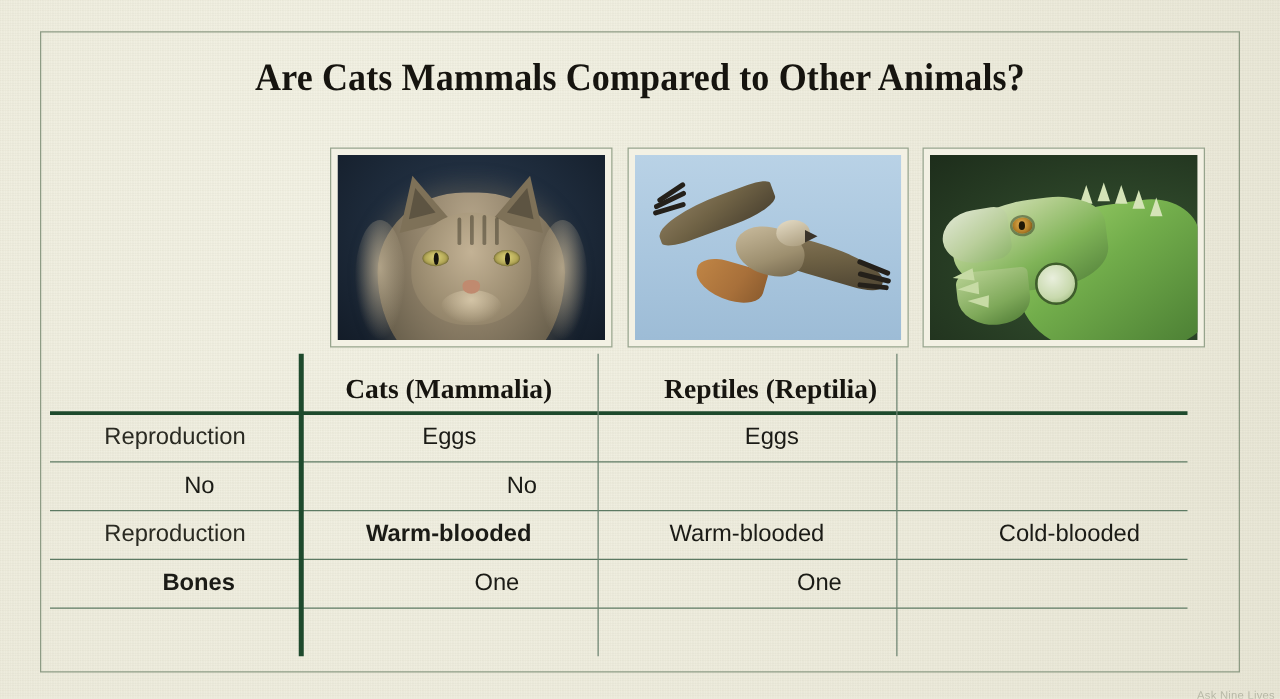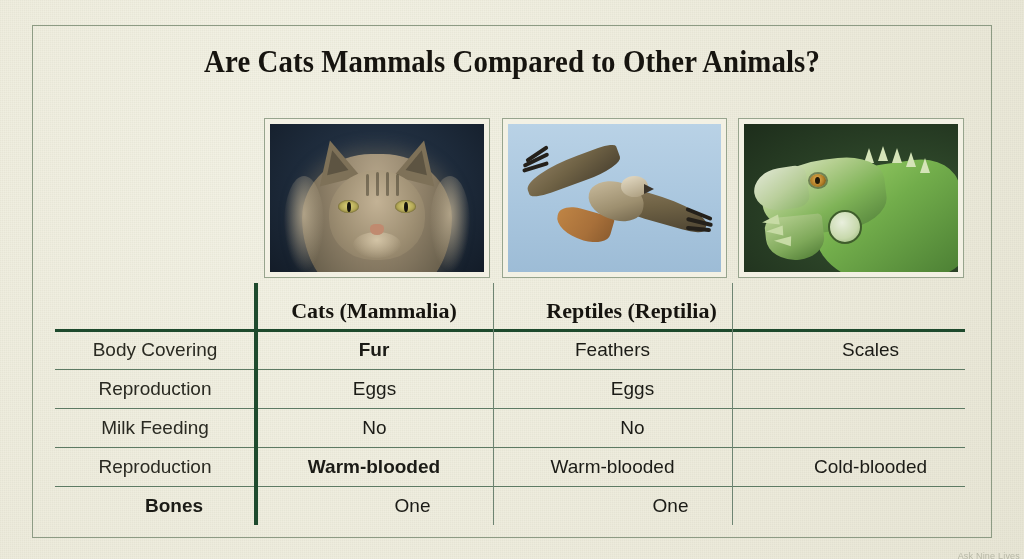--- a/index.html
+++ b/index.html
@@ -259,21 +259,21 @@
     position: absolute;
     width: 0; height: 0;
     border-left: 5px solid transparent;
     border-right: 5px solid transparent;
     border-bottom: 15px solid #d5e4b8;
   }
 
   
   #table {
     position: absolute;
-    left: 55px;
+    left: 40px;
     top: 283px;
     width: 910px;
   }
   .trow { display: flex; height: 39px; }
   .thead-row { height: 47px; }
   .cell {
     display: flex;
     align-items: center;
     justify-content: center;
     box-sizing: border-box;
@@ -395,32 +395,25 @@
 
 <div id="table">
 
   <div class="trow thead-row">
     <div class="cell c-label"></div>
     <div class="cell c-cats">Cats (Mammalia)</div>
     <div class="cell c-rept">Reptiles (Reptilia)</div>
   </div>
 
   <div class="trow">
-    <div class="cell c-label">Body Covering</div>
-    <div class="cell c-cats">Fur</div>
-    <div class="cell c-birds">Feathers</div>
-    <div class="cell c-rept">Scales</div>
-  </div>
-  <div class="trow">
     <div class="cell c-label">Reproduction</div>
     <div class="cell c-birds">Eggs</div>
     <div class="cell c-rept">Eggs</div>
   </div>
   <div class="trow">
-    <div class="cell c-label">Milk Feeding</div>
     <div class="cell c-birds">No</div>
     <div class="cell c-rept">No</div>
   </div>
   <div class="trow">
     <div class="cell c-label">Reproduction</div>
     <div class="cell c-cats">Warm-blooded</div>
     <div class="cell c-birds">Warm-blooded</div>
     <div class="cell c-rept">Cold-blooded</div>
   </div>
   <div class="trow">

